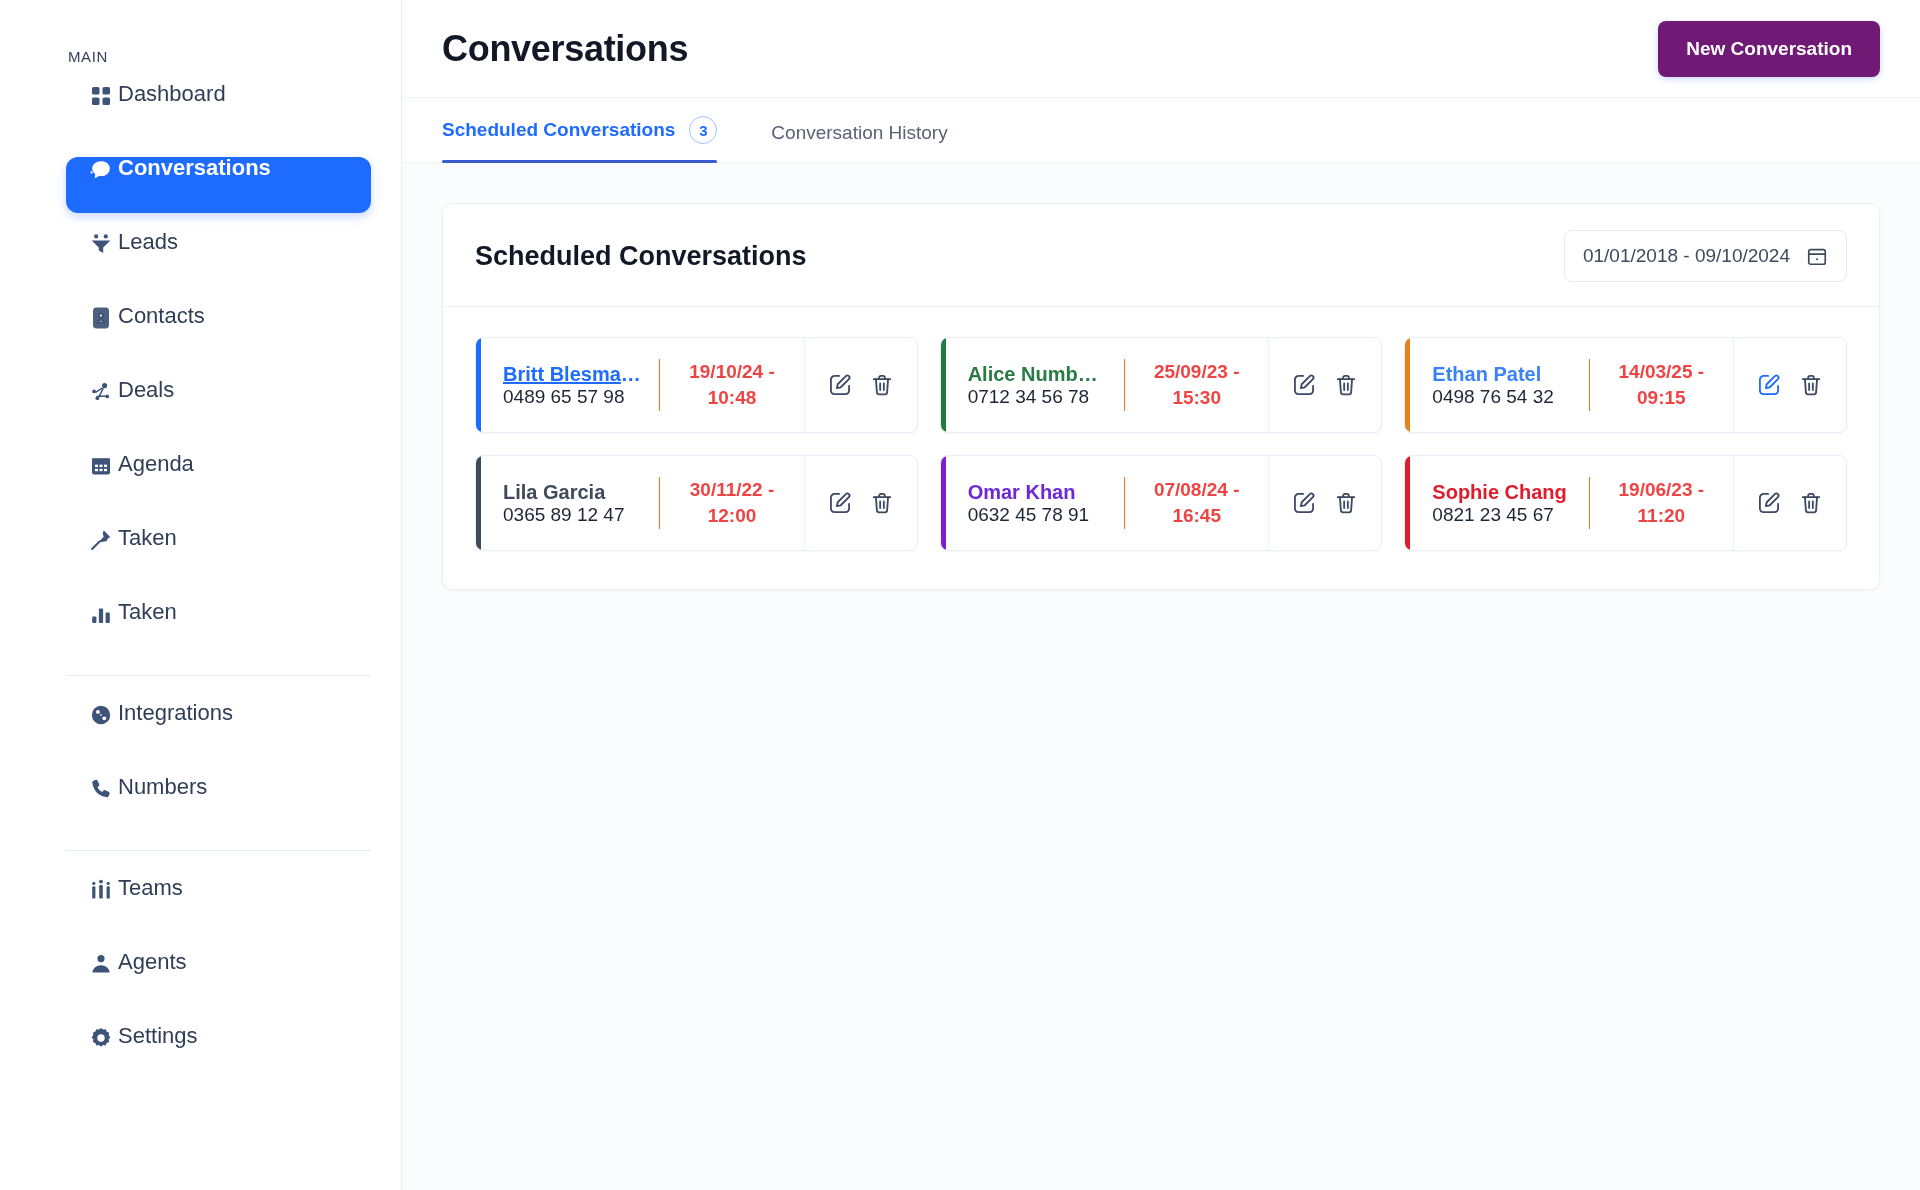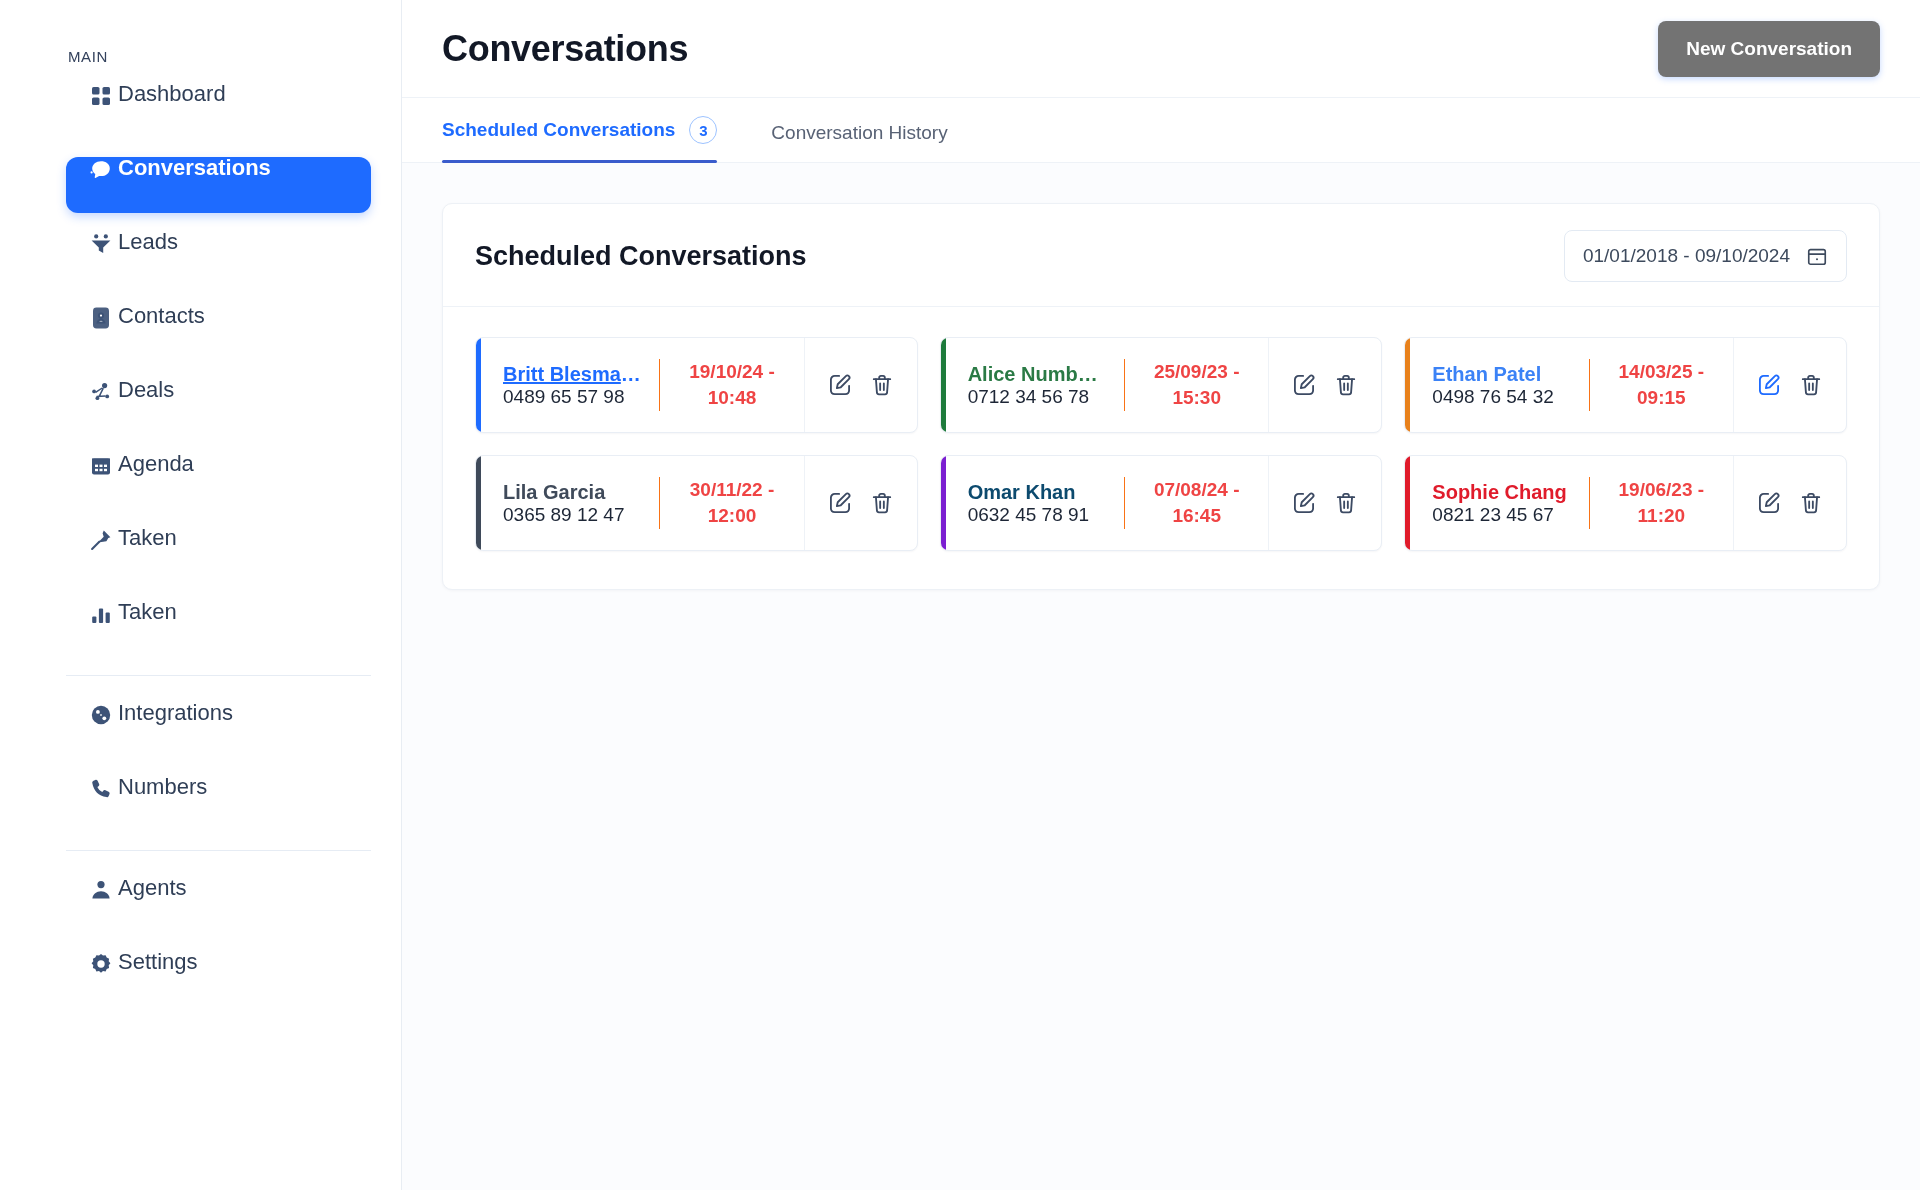--- a/index.html
+++ b/index.html
@@ -83,21 +83,21 @@
     justify-content: space-between;
     border-bottom: 1px solid #eef2f7;
   }
   .page-title {
     font-size: 36px;
     font-weight: 700;
     color: #121826;
     letter-spacing: -0.3px;
   }
   .new-btn {
-    background: #737373;
+    background: #701a75;
     color: #ffffff;
     border: none;
     border-radius: 8px;
     font-size: 19px;
     font-weight: 700;
     padding: 17px 28px;
     cursor: pointer;
     font-family: "Liberation Sans", sans-serif;
     box-shadow: 0 2px 6px rgba(30,107,255,0.25);
   }
@@ -368,20 +368,33 @@
             <span class="ico">
               <svg viewBox="0 0 24 24" fill="currentColor">
                 <path d="M6.3 2.9c.9-.4 1.9 0 2.3.9l1.5 3.2c.4.8.1 1.8-.6 2.3l-1.1.8c.9 2.2 2.7 4 4.9 4.9l.8-1.1c.5-.7 1.5-1 2.3-.6l3.2 1.5c.9.4 1.3 1.4.9 2.3l-.8 1.8c-.4.9-1.3 1.4-2.3 1.2C9.4 19 4.9 14.4 3.3 6.1c-.2-1 .3-1.9 1.2-2.3z"></path>
               </svg>
             </span>
             <span class="nav-label">Numbers</span>
           </li>
         </ul>
       <div class="nav-divider"></div>
       <ul class="nav-list" id="nav-group-2">
+          <li class="nav-item">
+            <span class="ico">
+              <svg viewBox="0 0 24 24" fill="currentColor">
+                <circle cx="4.8" cy="5.4" r="1.6"></circle>
+                <circle cx="12" cy="3.6" r="1.9"></circle>
+                <circle cx="19.2" cy="5.4" r="1.6"></circle>
+                <rect x="3.2" y="8.2" width="3.2" height="12.4" rx="1.2"></rect>
+                <rect x="10.2" y="7" width="3.6" height="13.6" rx="1.3"></rect>
+                <rect x="17.6" y="8.2" width="3.2" height="12.4" rx="1.2"></rect>
+              </svg>
+            </span>
+            <span class="nav-label">Teams</span>
+          </li>
           <li class="nav-item">
             <span class="ico">
               <svg viewBox="0 0 24 24" fill="currentColor">
                 <circle cx="12" cy="6.6" r="3.6"></circle>
                 <path d="M3.4 20.4c.4-4.1 4.1-7.1 8.6-7.1s8.2 3 8.6 7.1z"></path>
               </svg>
             </span>
             <span class="nav-label">Agents</span>
           </li>
           <li class="nav-item">
@@ -547,21 +560,21 @@
                       </svg>
                     </span>
                   </button>
                 </div>
               </div>
             </div>
             <div class="conv-card">
               <div class="accent" style="background: rgb(123, 31, 209);"></div>
               <div class="conv-body">
                 <div class="conv-who">
-                  <div class="conv-name" style="color: #0c4a6e;">Omar Khan</div>
+                  <div class="conv-name" style="color: #6d28d9;">Omar Khan</div>
                   <div class="conv-phone">0632 45 78 91</div>
                 </div>
                 <div class="conv-when">07/08/24 - 16:45</div>
                 <div class="conv-actions">
                   <button class="act-btn">
                     <span>
                       <svg viewBox="0 0 24 24" fill="none" stroke="currentColor" stroke-width="1.7" stroke-linecap="round" stroke-linejoin="round">
                         <path d="M11.2 3.6H7.2C5.1 3.6 3.6 5.1 3.6 7.2v9.6c0 2.1 1.5 3.6 3.6 3.6h9.6c2.1 0 3.6-1.5 3.6-3.6v-4"></path>
                         <path d="M20.2 3.8a2 2 0 0 0-2.8 0l-7.5 7.5-.8 3.6 3.6-.8 7.5-7.5a2 2 0 0 0 0-2.8z"></path>
                       </svg>

